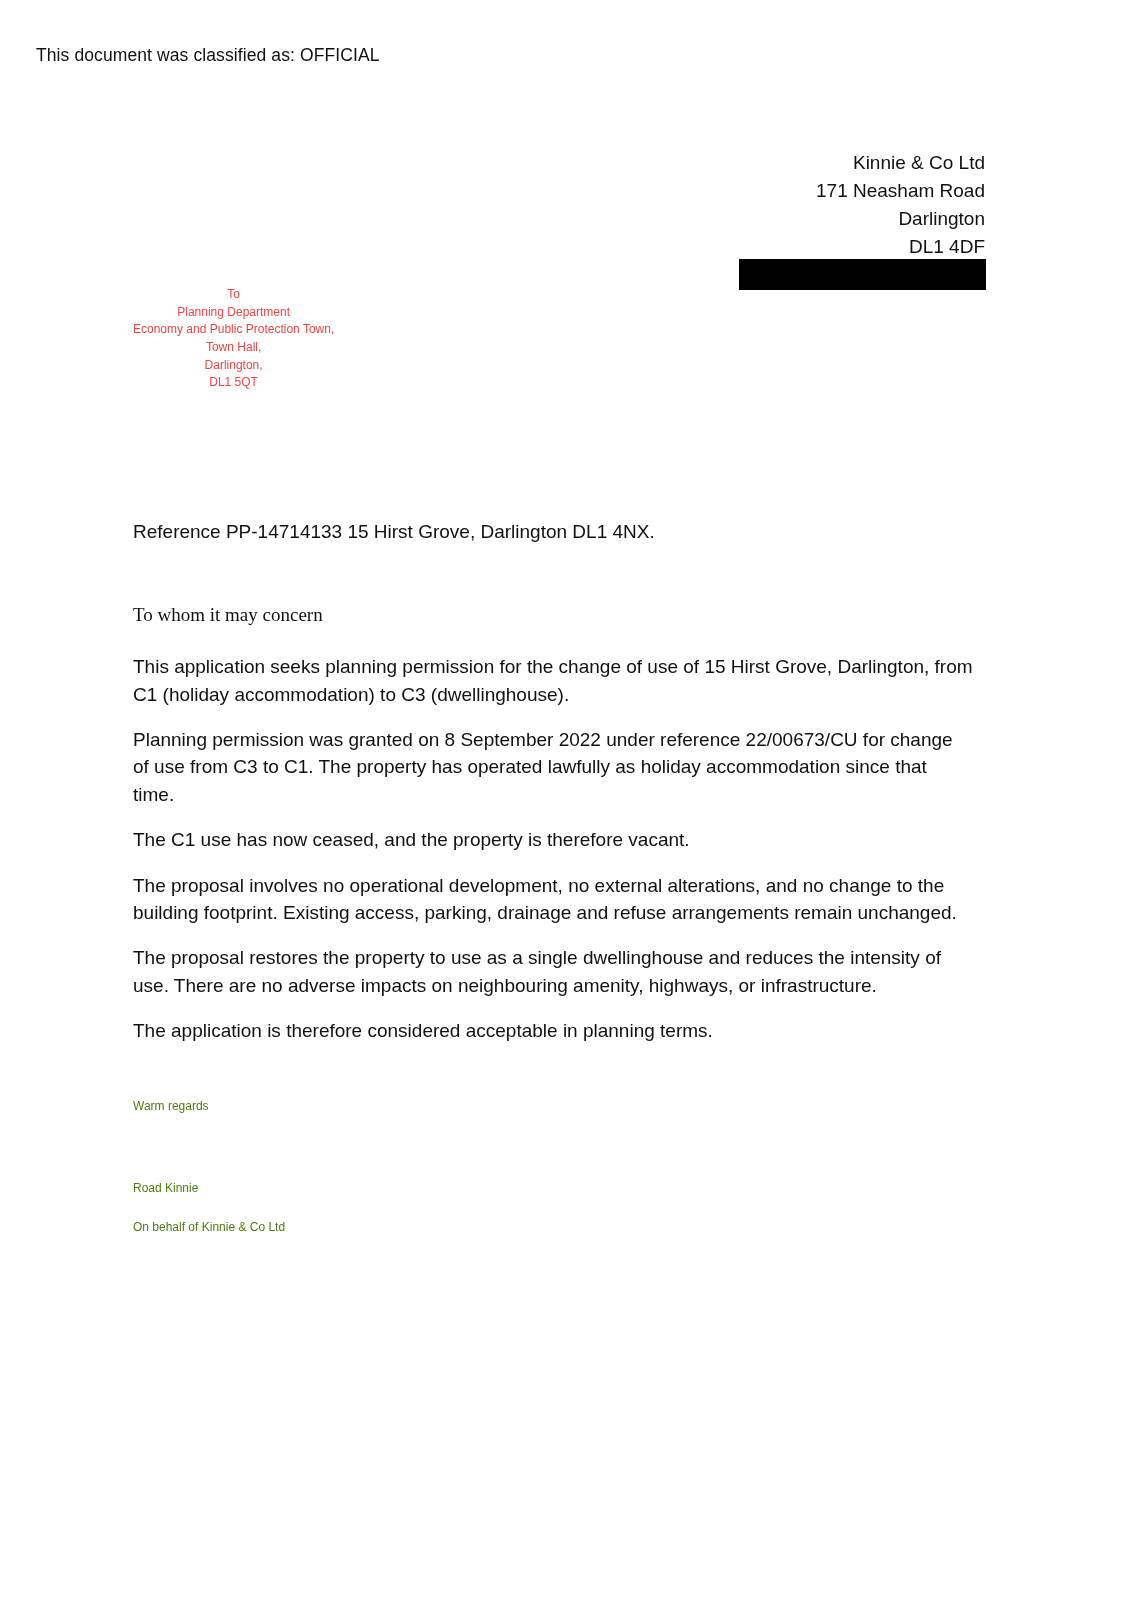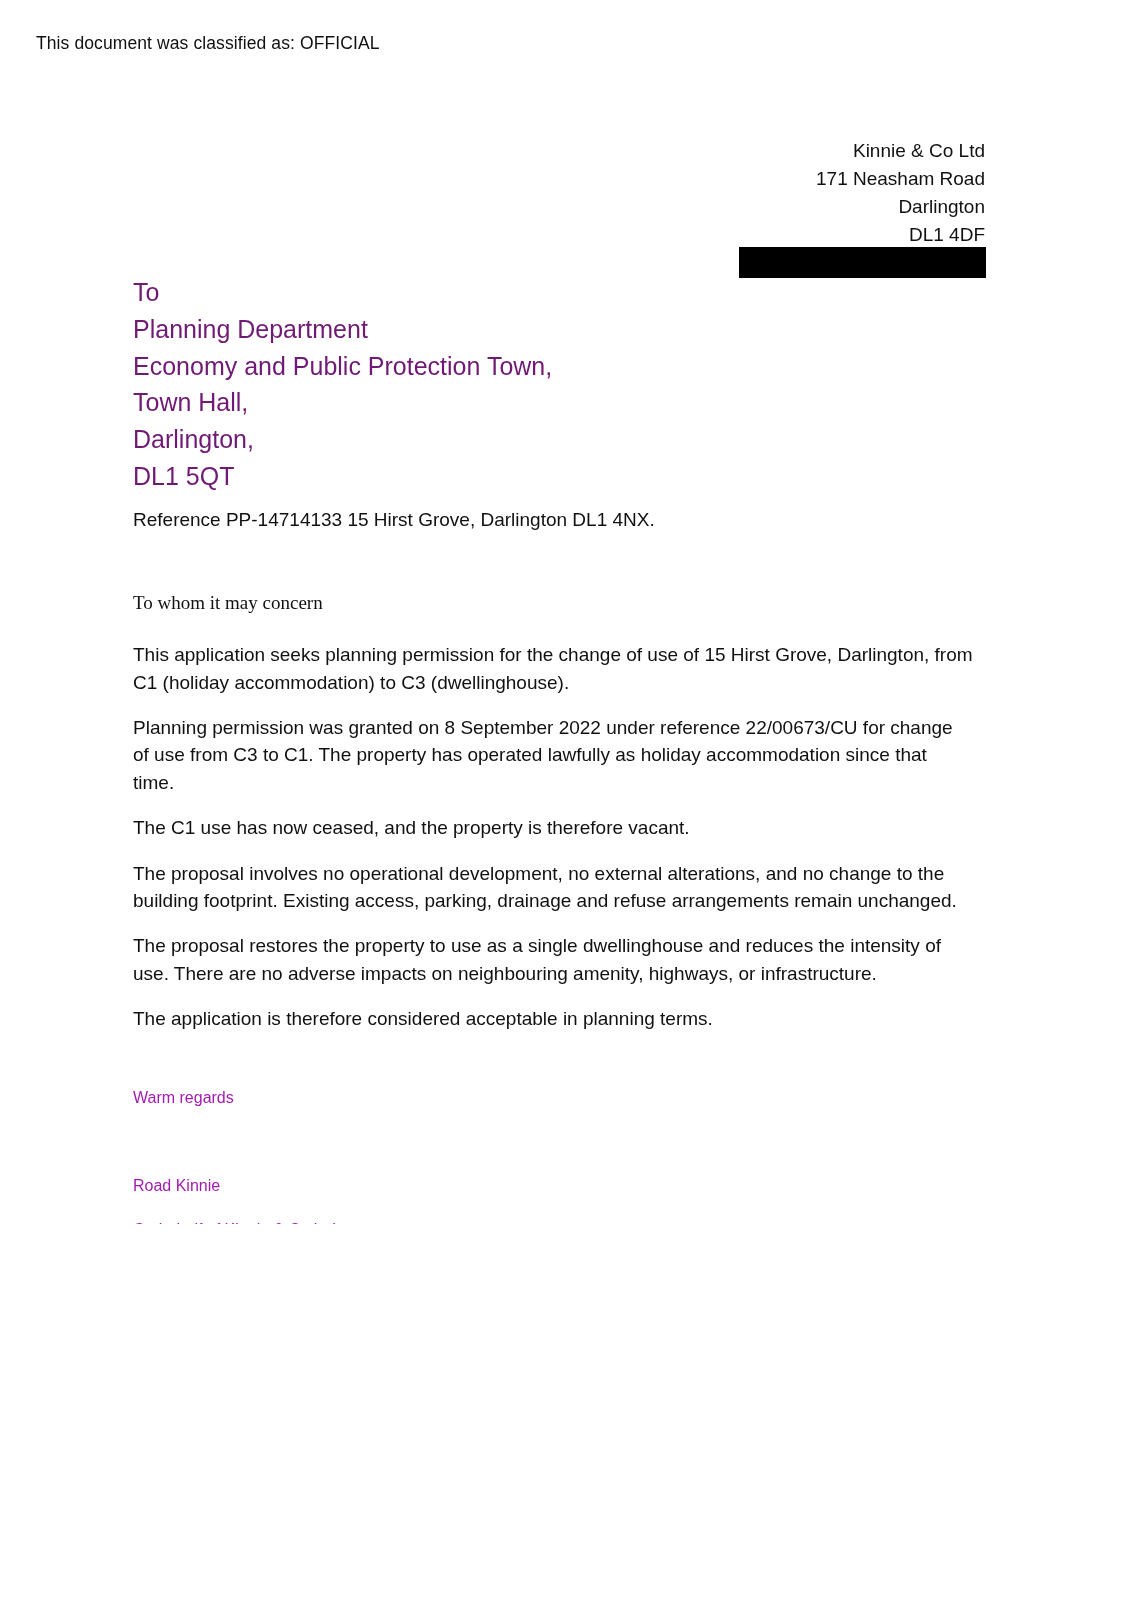--- a/index.html
+++ b/index.html
@@ -9,21 +9,21 @@
   }
   body {
     font-family: "Liberation Sans", sans-serif;
     color: #0d0d0d;
   }
   .page {
     position: relative;
     width: 1132px;
     height: 1220px;
     background: #ffffff;
-    margin: 4px auto;
+    margin: 16px auto;
     overflow: hidden;
     box-sizing: border-box;
   }
   .classification {
     position: absolute;
     left: 36px;
     top: 28px;
     font-size: 17.5px;
     line-height: 1.3;
     color: #111111;
@@ -43,23 +43,24 @@
     left: 739px;
     top: 243px;
     width: 247px;
     height: 31px;
     background: #000000;
   }
   .recipient-block {
     position: absolute;
     left: 133px;
     top: 270px;
-    font-size: 25px;
+    font-size: 12px;
     line-height: 1.47;
-    color: #701a75;
+    color: #ef4444;
+    text-align: center;
   }
   .reference-line {
     position: absolute;
     left: 133px;
     top: 502px;
     font-size: 19px;
     line-height: 1.45;
     color: #111111;
   }
   .reference-line .bold {
@@ -79,23 +80,23 @@
   }
   .body-block p.gap-after {
     margin-bottom: 25px;
     font-family: Liberation Serif, serif;
   }
   .sign-off {
     position: absolute;
     left: 133px;
     top: 1082px;
     width: 840px;
-    font-size: 16px;
+    font-size: 12px;
     line-height: 1.44;
-    color: #a21caf;
+    color: #4d7c0f;
   }
   .sign-off p {
     margin: 0;
   }
   .sign-off p.name {
     margin-top: 65px;
   }
   .sign-off p.behalf {
     margin-top: 21px;
   }

